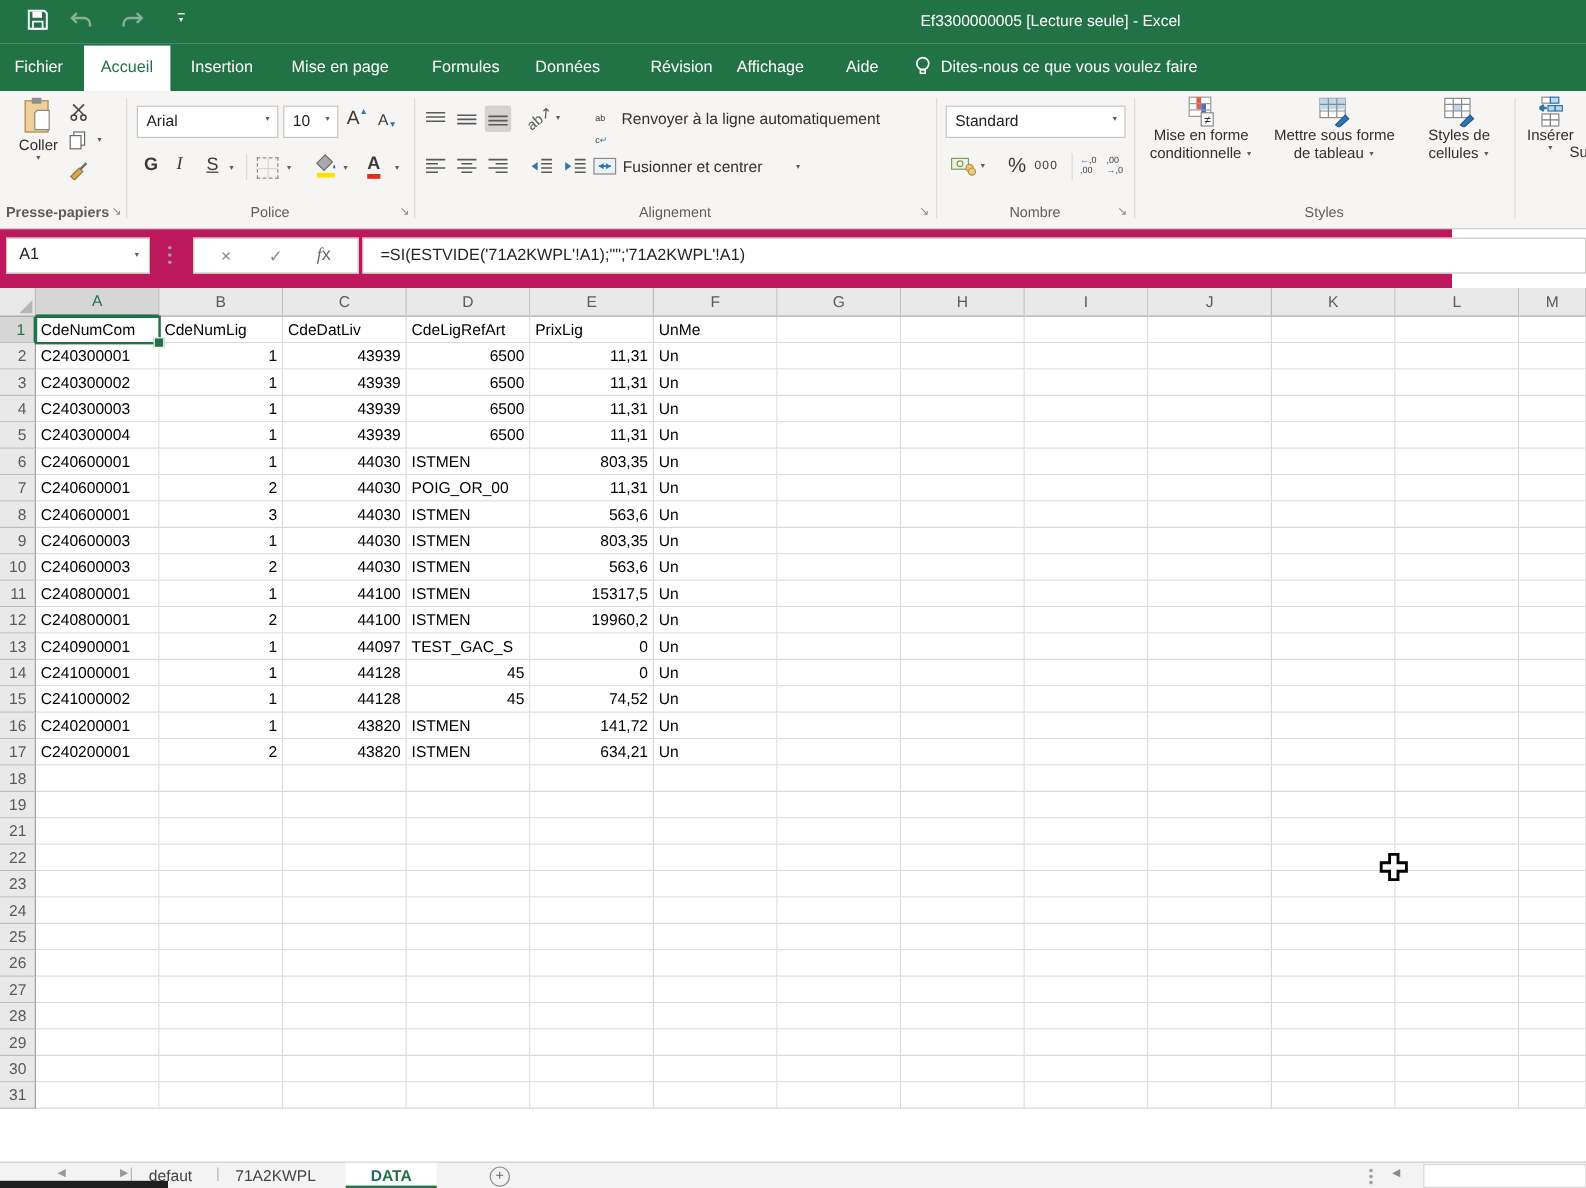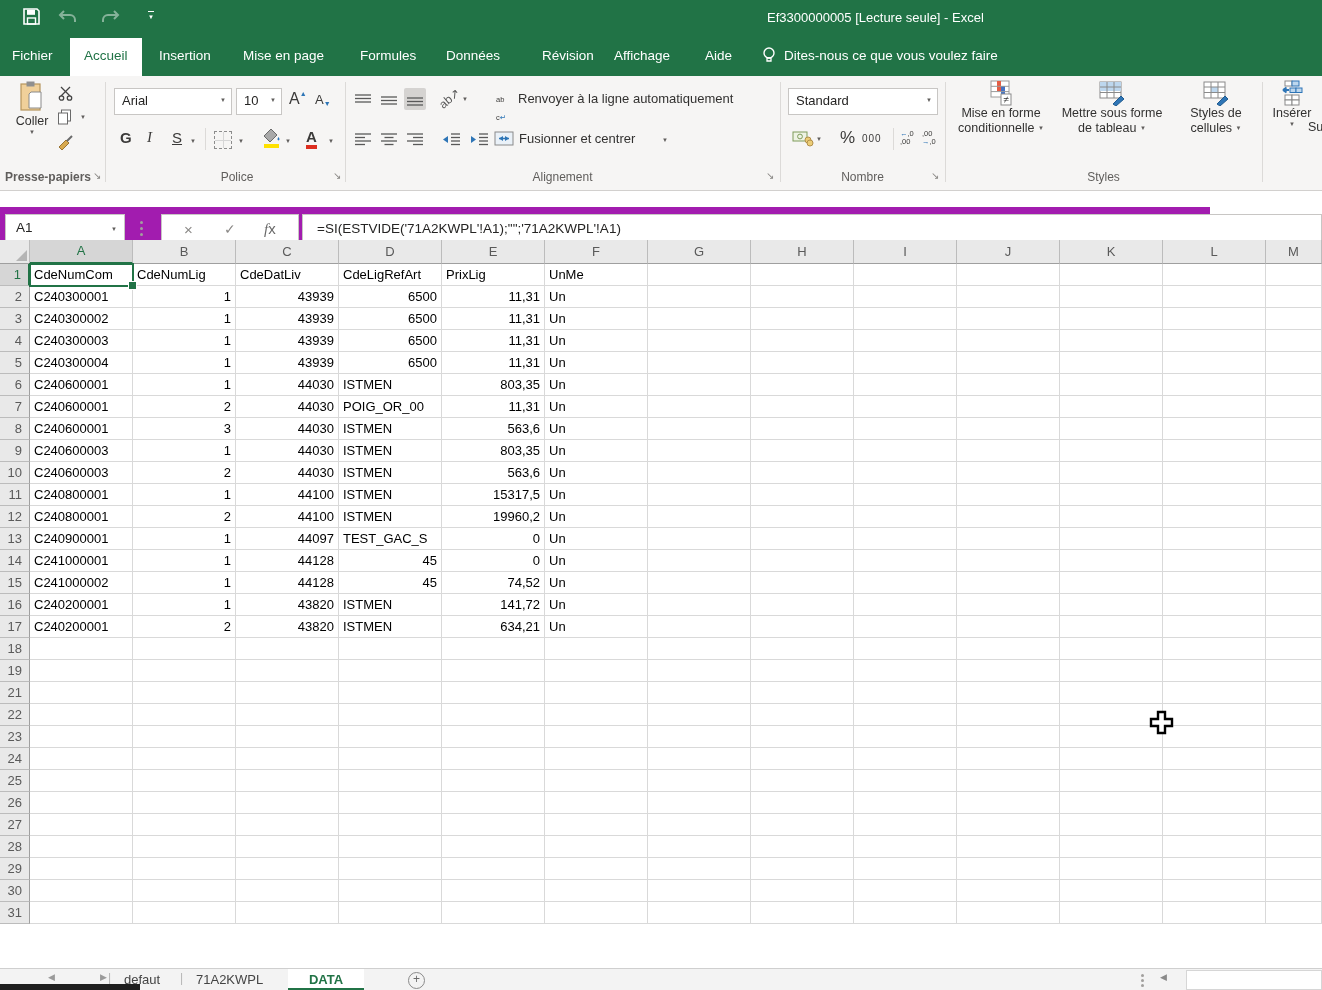--- a/index.html
+++ b/index.html
@@ -32,21 +32,21 @@
   .combo .val{position:absolute;left:7px;top:4px;}
   .combo .car{position:absolute;right:5px;top:8px;font-size:6px;color:#605e5c;}
   .sbtn{position:absolute;font-size:15px;color:#3b3a39;}
   .ic{display:inline-block;vertical-align:middle;}
   .hl{background:#d5d3d1;border-radius:2px;}
   .iconbox{position:absolute;width:22px;height:22px;text-align:center;line-height:22px;}
   .two7{font-size:7.5px;line-height:8px;color:#3b3a39;text-align:left;}
   .blue{color:#2e75b6;}
 
   
-  #fbar{left:0;top:207px;width:1210px;height:49px;background:#a21caf;}
+  #fbar{left:0;top:191px;width:1210px;height:49px;background:#be185d;}
   .fbox{position:absolute;top:7px;height:30px;background:#fff;border:1px solid #c8c6c4;box-sizing:border-box;}
   #namebox{left:5px;width:120px;}
   #namebox .nv{position:absolute;left:10px;top:5px;font-size:13.5px;color:#252423;}
   #namebox .car{position:absolute;right:7px;top:11px;font-size:6px;color:#605e5c;}
   #fxbox{left:161px;width:138px;color:#8a8886;}
   #formulabox{left:302px;width:1020px;}
   #formula-text{position:absolute;left:14px;top:6px;font-size:13.5px;color:#252423;white-space:nowrap;}
   .vdots{position:absolute;display:flex;flex-direction:column;gap:3px;}
   .vdots i{width:3px;height:3px;border-radius:50%;background:#a19f9d;}
 
@@ -196,21 +196,21 @@
     <span class="abs" style="left:262px;top:52px;">
       <svg width="20" height="21" viewBox="0 0 20 21">
           <path d="M9 1 L15 7 L8 14 L2 8 Z" fill="#a9a9a9" stroke="#6a6a6a"></path>
           <path d="M16.5 9 q2 2.6 0 3.6 q-2 -1 0 -3.6" fill="#2e75b6"></path>
           <rect x="2" y="16" width="15" height="4" fill="#ffe100"></rect>
         </svg>
     </span>
     <span class="abs dd" style="left:285px;top:62px;">▼</span>
     <span class="abs" style="left:306px;top:52px;font-size:15px;font-weight:bold;color:#3b3a39;">A<span style="display:block;height:4px;background:#dd2e1f;margin-top:0px;"></span></span>
     <span class="abs dd" style="left:328px;top:62px;">▼</span>
-    <div class="glabel" style="left:105px;width:240px;padding-left:12px;">Police</div>
+    <div class="glabel" style="left:105px;width:240px;">Police</div>
     <span class="launcher" style="left:333px;">↘</span>
 
     <span class="iconbox" style="left:352px;top:12px;">
       <svg class="ic" width="18" height="14">
           <g class="svgline">
             <line x1="1" y1="2" x2="17" y2="2"></line>
             <line x1="1" y1="5.5" x2="17" y2="5.5"></line>
             <line x1="1" y1="9" x2="17" y2="9"></line>
           </g>
         </svg>

